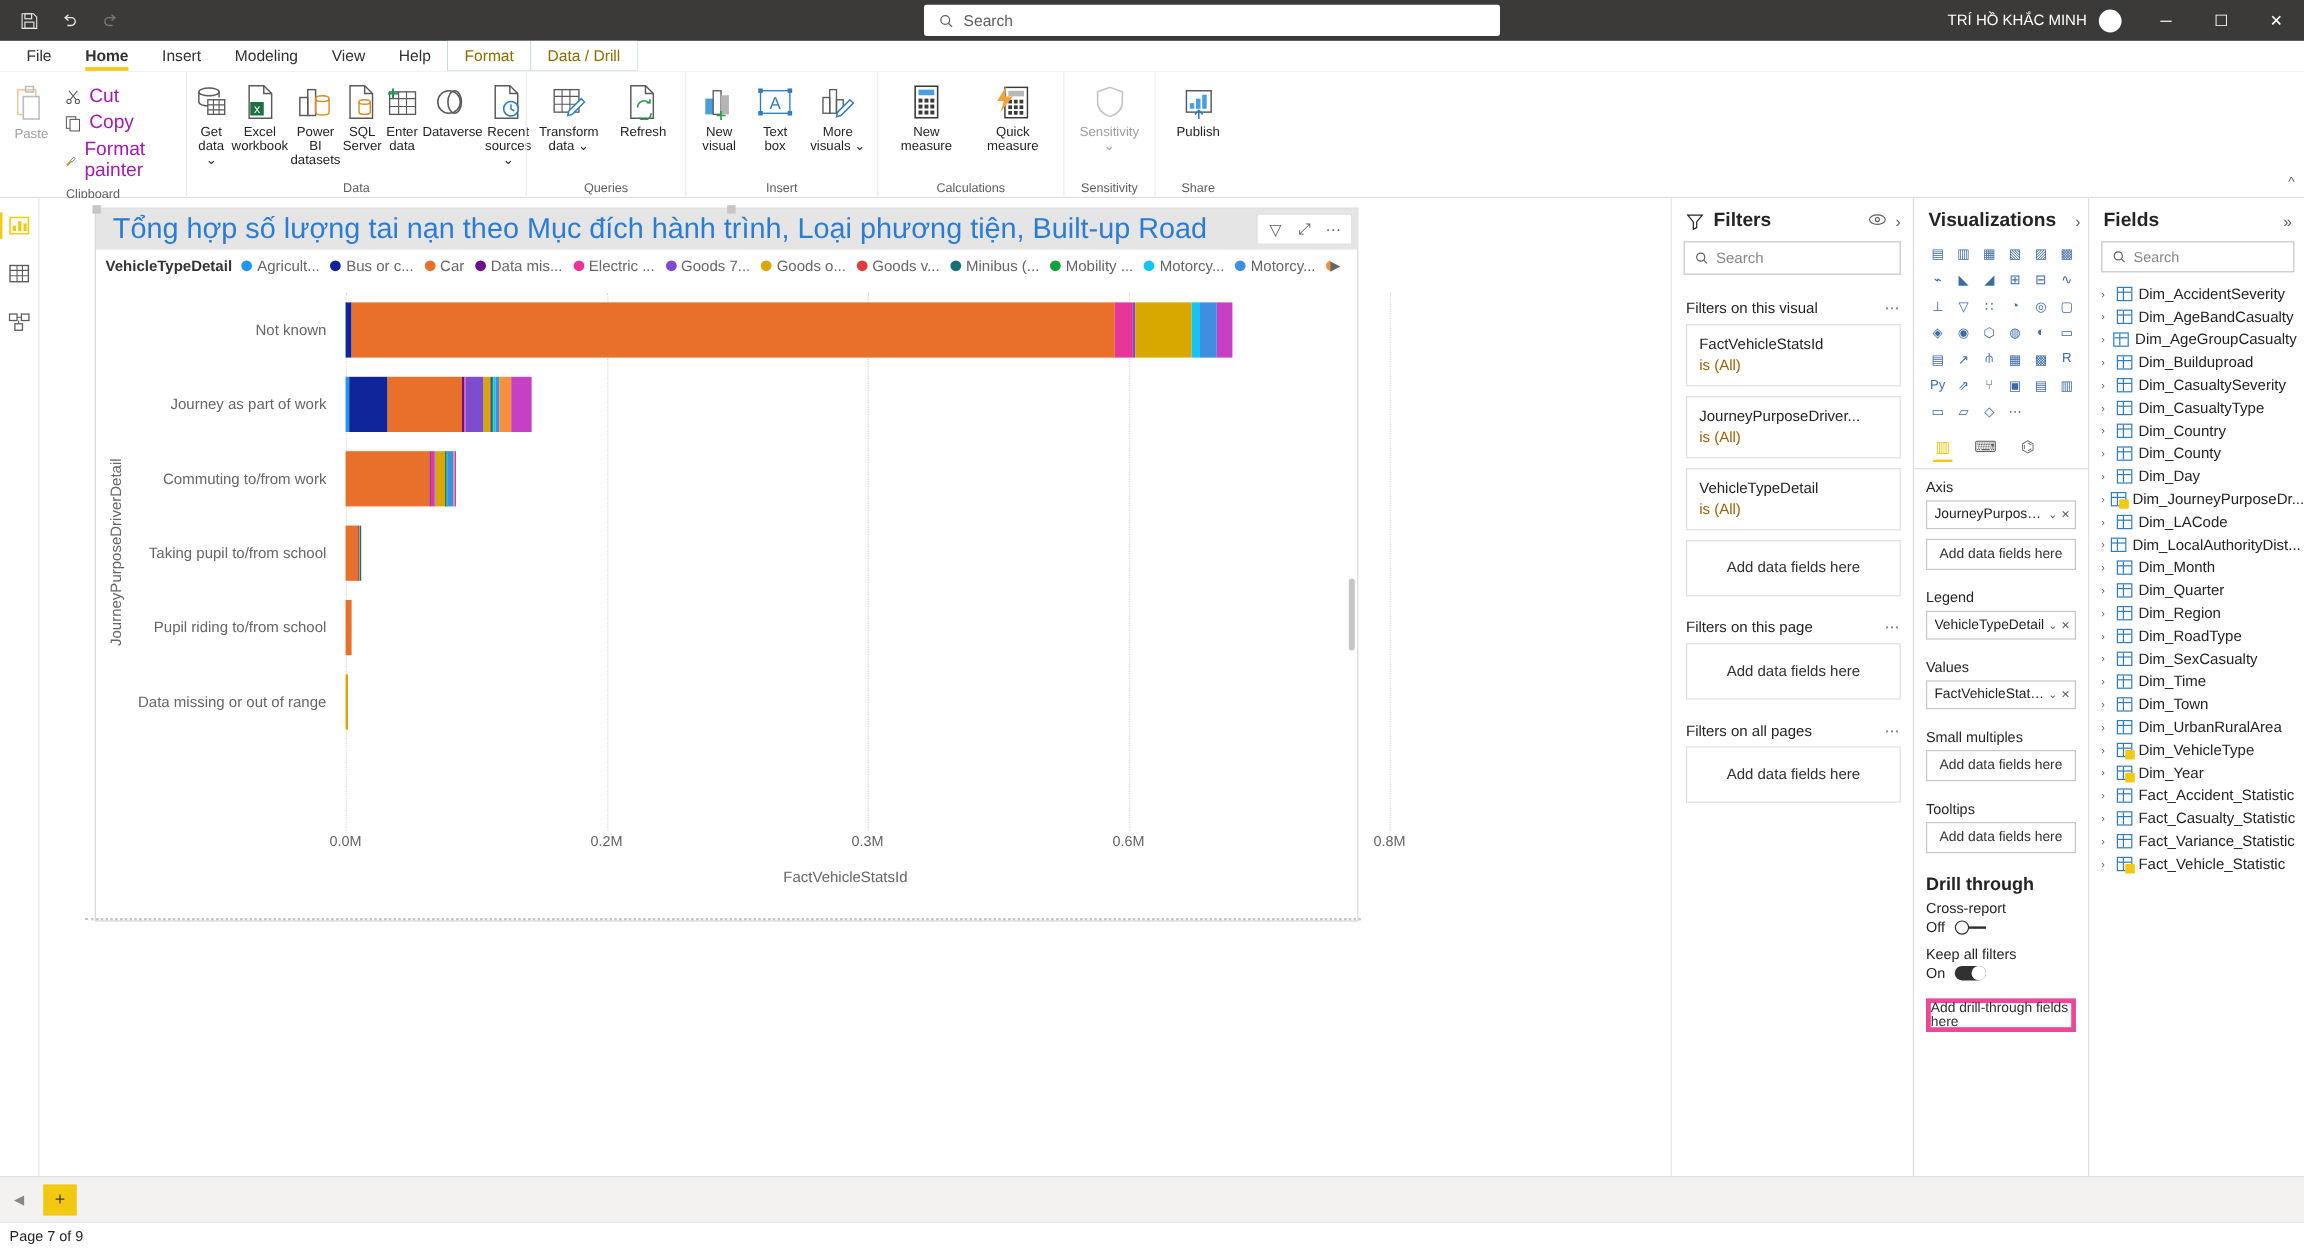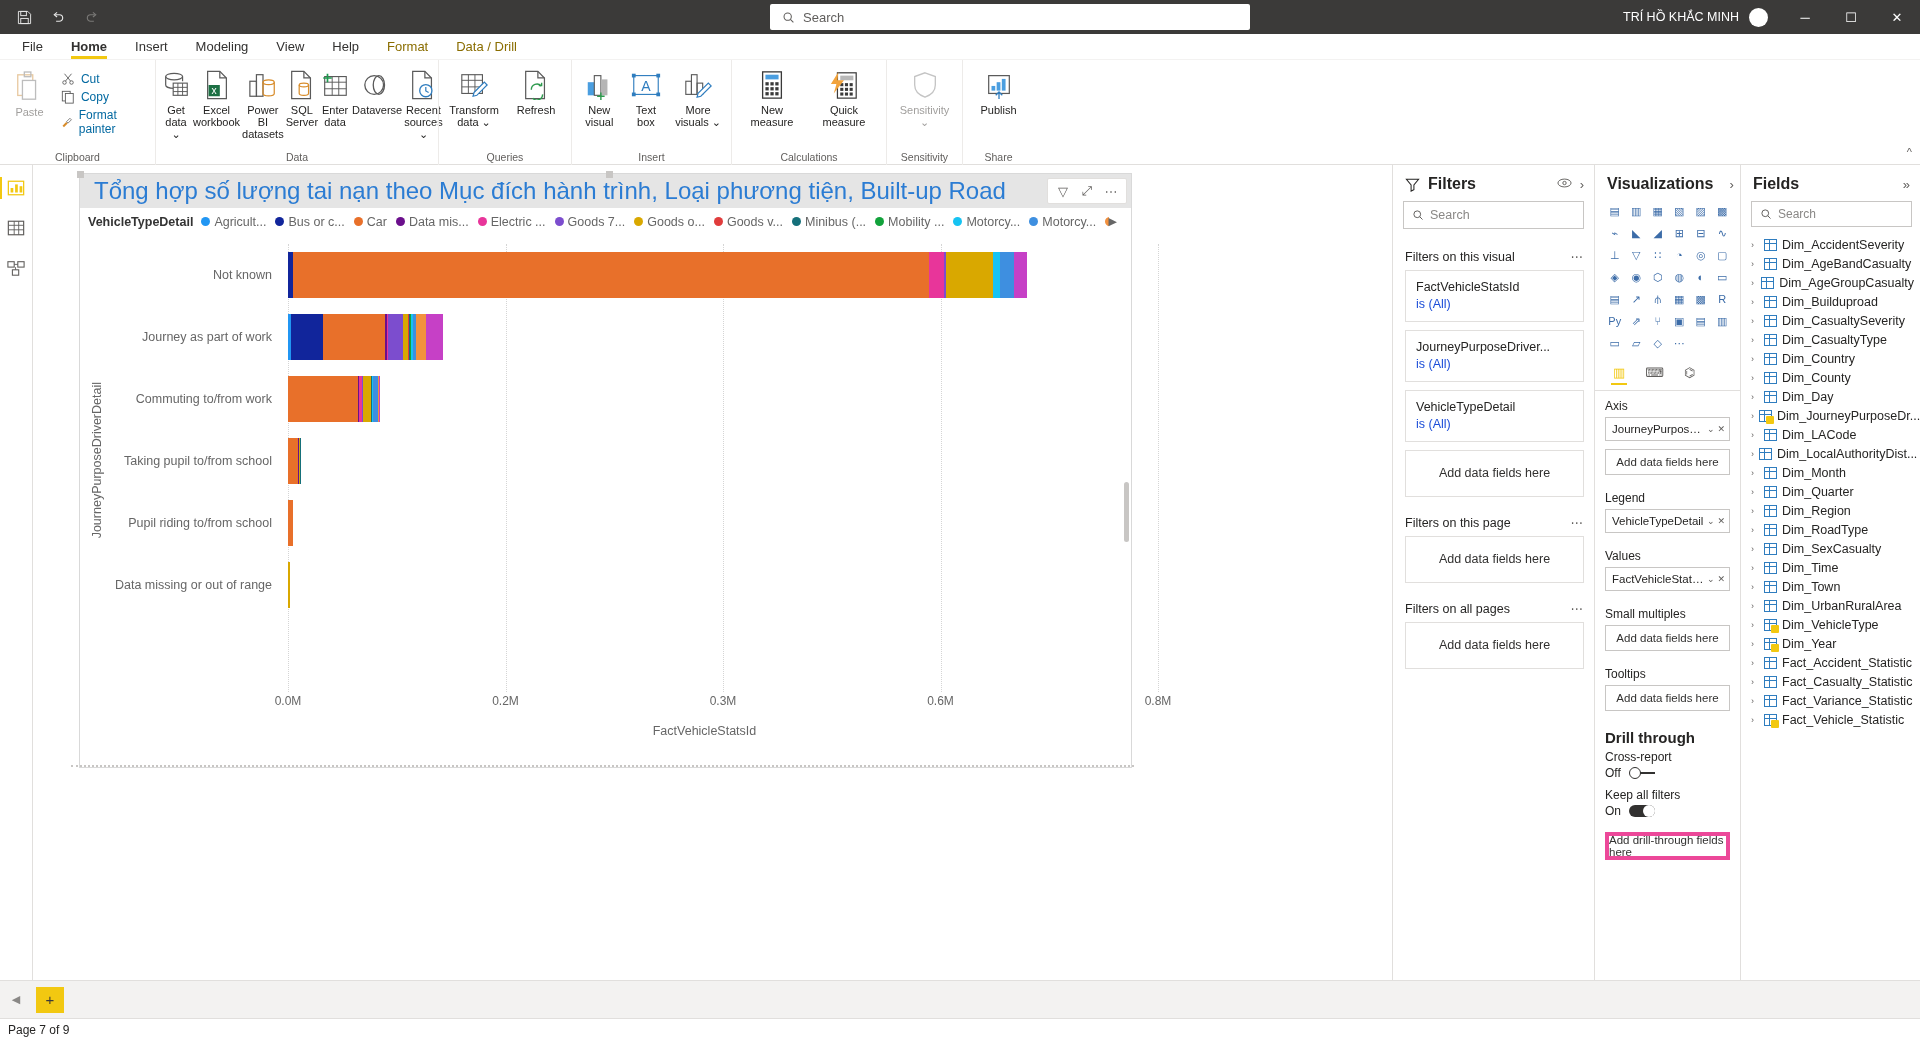--- a/index.html
+++ b/index.html
@@ -47,21 +47,21 @@
   .rbody { flex:1; display:flex; align-items:flex-start; padding-top:6px; }
   .rlabel { height:16px; font-size:10.5px; color:#605e5c; text-align:center; line-height:16px;}
   .rbtn { width:58px; display:flex; flex-direction:column; align-items:center; justify-content:flex-start;
      font-size:11px; color:#252423; cursor:pointer; padding:2px 1px; line-height:12px; text-align:center;}
   .rbtn .ic { height:34px; display:flex; align-items:center; justify-content:center; }
   .rbtn .tx { margin-top:2px; }
   .rbtn.disabled { color:#a19f9d; }
   .rbtn.wide { width:72px; }
   .clipcol { display:flex; }
   .smallitems { display:flex; flex-direction:column; justify-content:center; padding-top:4px;}
-  .smallitem { display:flex; align-items:center; gap:6px; font-size:12px; padding:2px 6px; cursor:pointer; color:#0369a1;}
+  .smallitem { display:flex; align-items:center; gap:6px; font-size:16px; padding:2px 6px; cursor:pointer; color:#a21caf;}
   .ribbon-collapse{ position:absolute; right:8px; top:86px; font-size:11px; color:#605e5c; cursor:pointer;}
   
   .main { display:flex; height:calc(1040px - 34px - 26px - 105px - 38px - 22px); }
   .leftrail { width:33px; background:#fff; border-right:1px solid #e1dfdd; padding-top:10px;
      display:flex; flex-direction:column; align-items:center; gap:14px;}
   .railbtn { width:26px; height:26px; display:flex; align-items:center; justify-content:center; cursor:pointer;
      color:#605e5c; position:relative;}
   .railbtn.active { color:#f2c811; }
   .railbtn.active::before{content:"";position:absolute;left:-4px;top:2px;bottom:2px;width:3px;background:#f2c811;}
   .canvas { flex:1; background:#fff; position:relative; overflow:hidden; padding:8px 10px 0 10px;}
@@ -102,21 +102,21 @@
   .paneheader .ptitle { font-size:16px; font-weight:600; color:#252423; }
   .paneheader .spacer{ flex:1; }
   .paneicon { color:#605e5c; cursor:pointer; font-size:13px;}
   .fsearch { margin:0 10px 10px 10px; height:28px; border:1px solid #c8c6c4; display:flex; align-items:center;
      gap:6px; padding-left:8px; color:#8a8886; font-size:12.5px; }
   .fsection { padding:4px 10px 0 12px; }
   .fsec-head { display:flex; align-items:center; font-size:12.5px; color:#252423; padding:6px 0 6px 0;}
   .fsec-head .dots { margin-left:auto; color:#605e5c; letter-spacing:1px;}
   .fcard { border:1px solid #e1dfdd; padding:8px 10px; margin-bottom:8px; font-size:12.5px; color:#252423;
       line-height:17px; }
-  .fcard .sub { color:#1d4ed8; }
+  .fcard .sub { color:#a16207; }
   .fcard.drop { color:#323130; text-align:center; padding:14px 8px; }
   
   .viz { width:146px; }
   .vizgrid { display:grid; grid-template-columns:repeat(6,1fr); gap:2px; padding:0 8px 6px 10px;}
   .vcell { height:20px; border:1px solid transparent; display:flex; align-items:center; justify-content:center;
     cursor:pointer; color:#3c6ca8; font-size:11px; }
   .vtabs { display:flex; gap:20px; padding:6px 0 6px 18px; border-bottom:1px solid #e1dfdd;}
   .vtab { color:#605e5c; cursor:pointer; position:relative; padding-bottom:4px;}
   .vtab.sel { color:#f2c811; }
   .vtab.sel::after{content:"";position:absolute;left:-2px;right:-2px;bottom:-1px;height:2px;background:#f2c811;}

